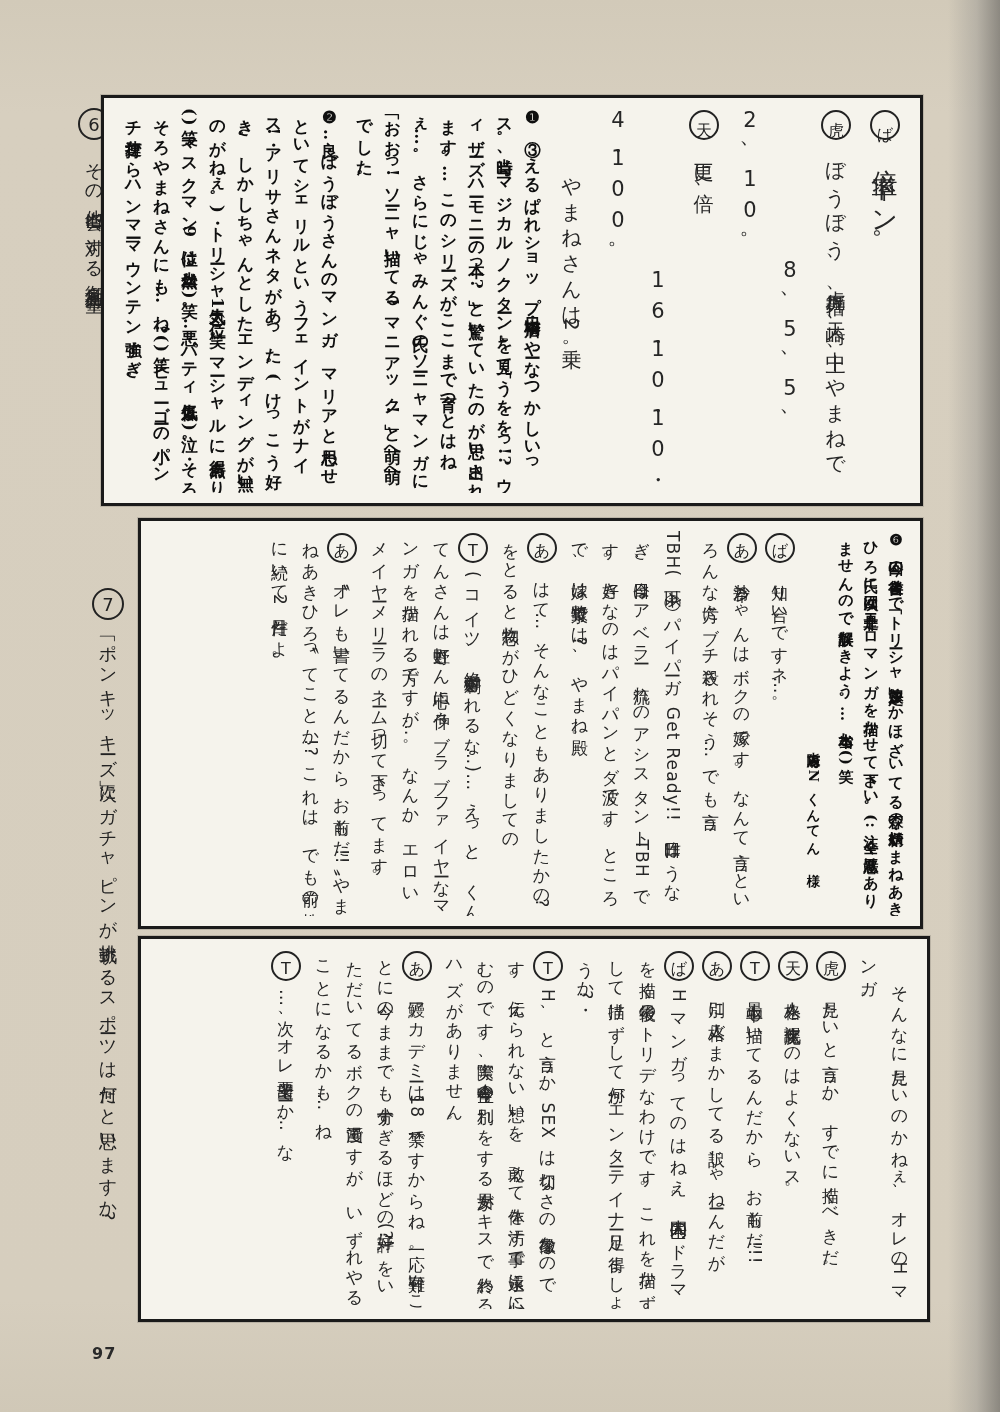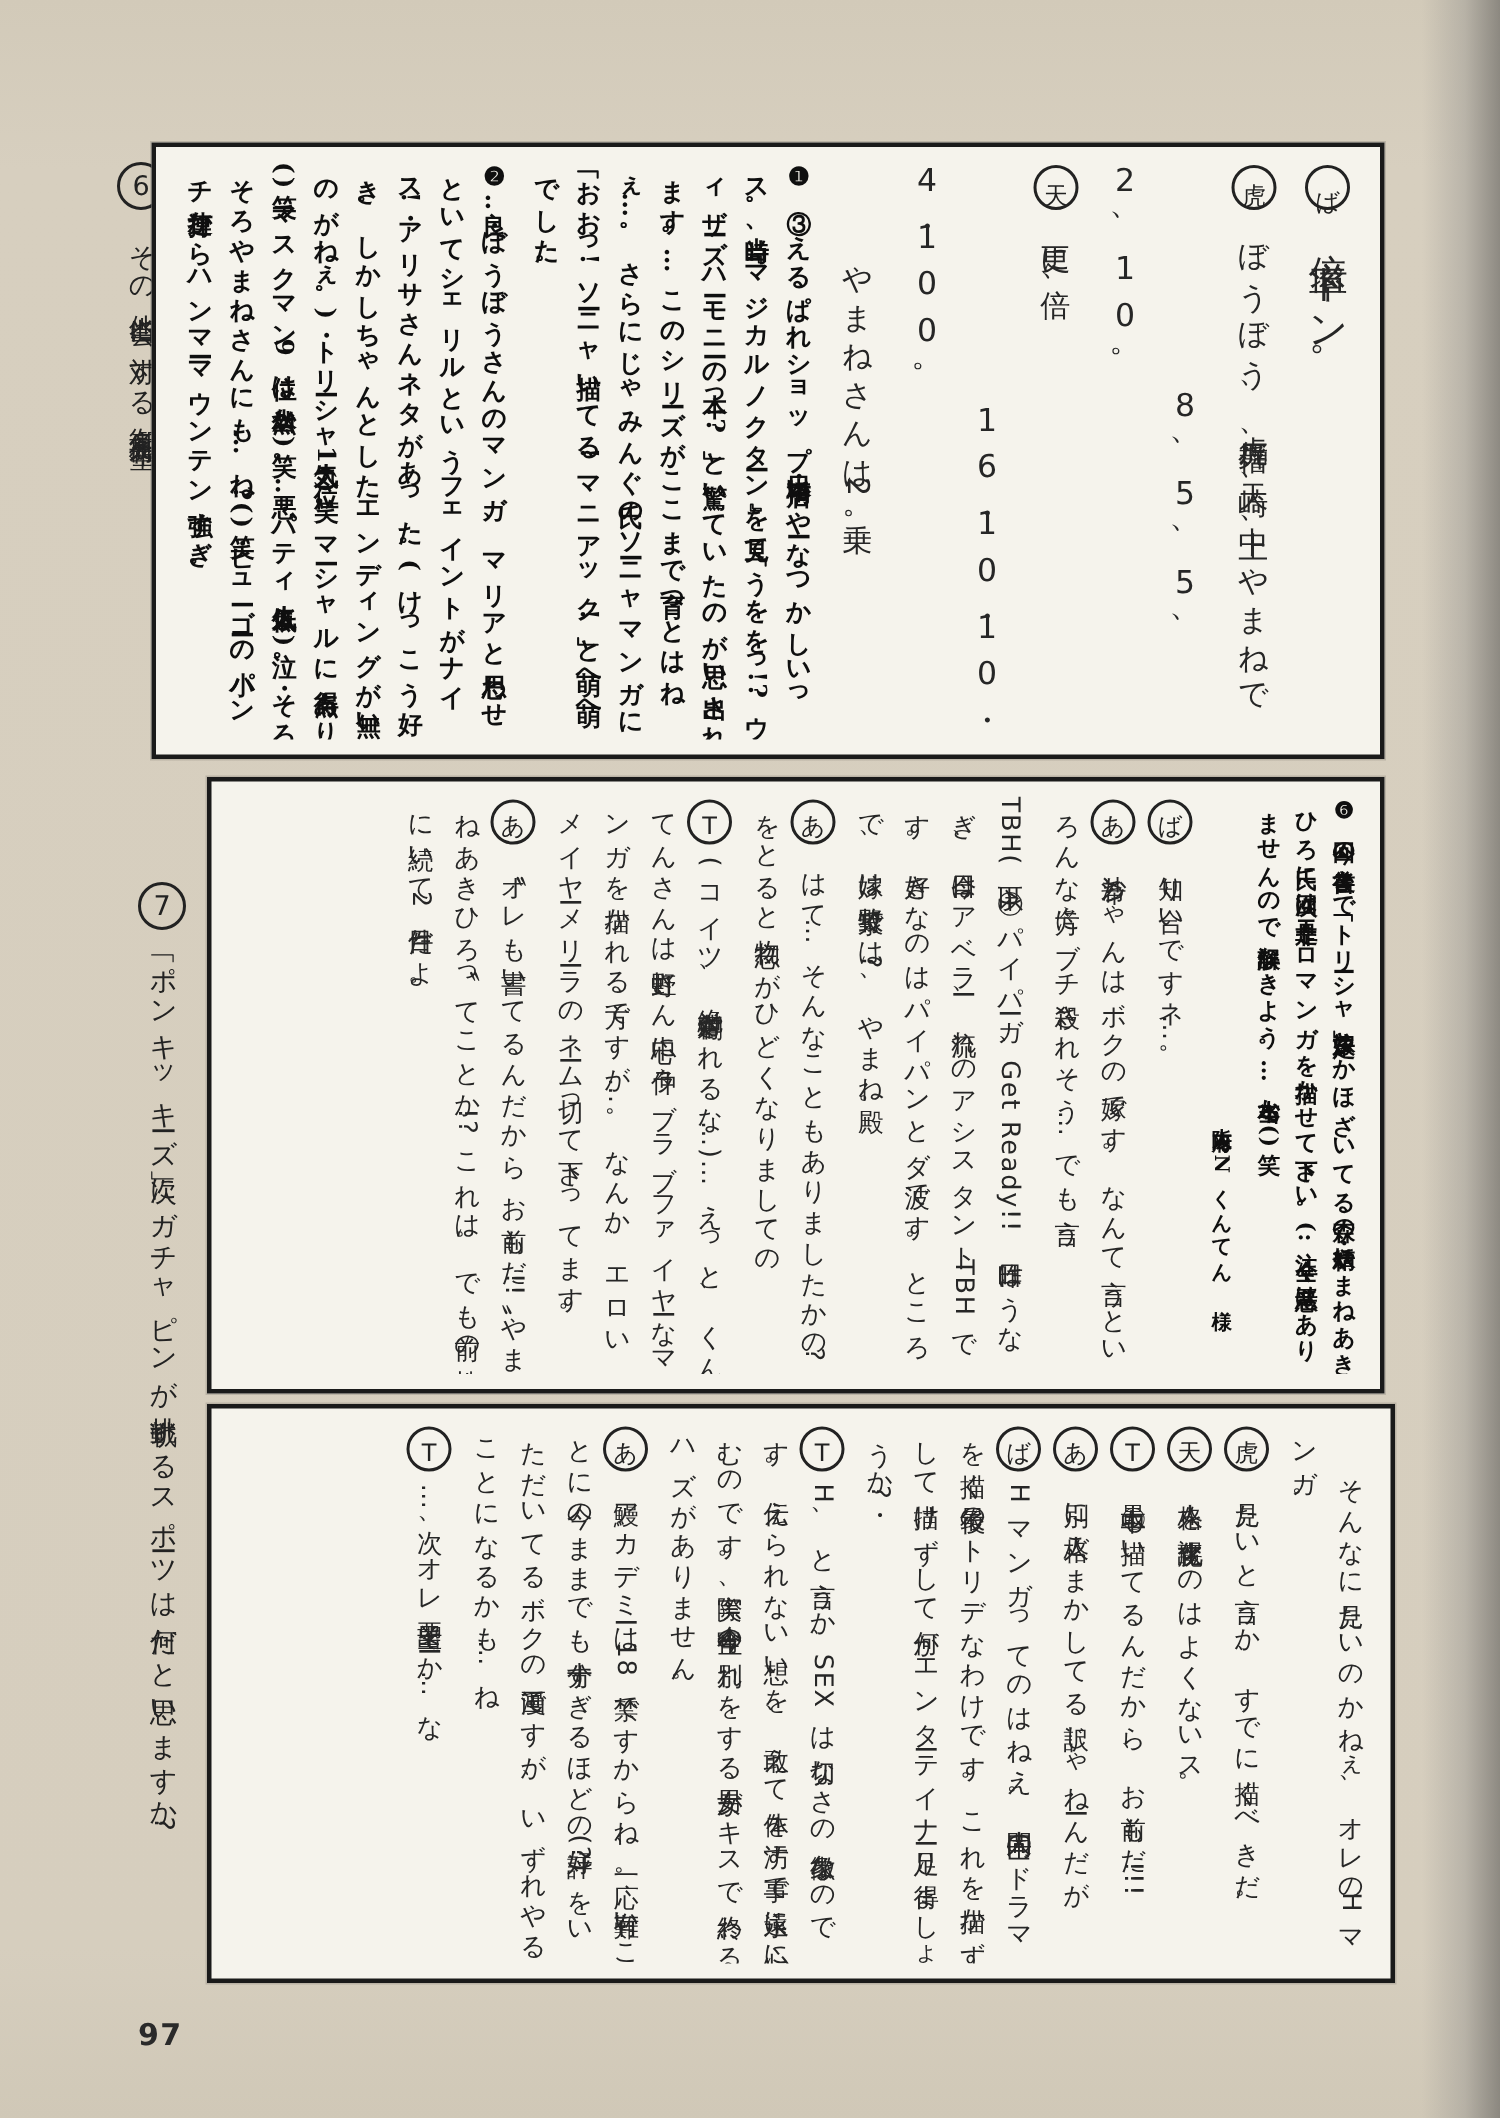--- a/index.html
+++ b/index.html
@@ -54,21 +54,21 @@
   .mnote{
     position:absolute;
     writing-mode:vertical-rl;
     font-size:18px;line-height:30px;letter-spacing:2px;
     color:#222;width:62px;
   }
   .mnote .badge{width:32px;height:32px;font-size:18px;margin-bottom:10px;}
   .pagenum{
     position:absolute;left:92px;top:1344px;
     font-family:"DejaVu Sans",sans-serif;font-weight:600;
-    font-size:20px;color:#2a2a2a;letter-spacing:1px;
+    font-size:16px;color:#2a2a2a;letter-spacing:1px;
   }
 </style>
 </head>
 <body>
 
 <div class="page">
 
   <div class="mnote" style="left:48px;top:106px;height:445px;">
     <span class="badge">6</span><span>その他当会に対する御意見御希望</span>
   </div>

